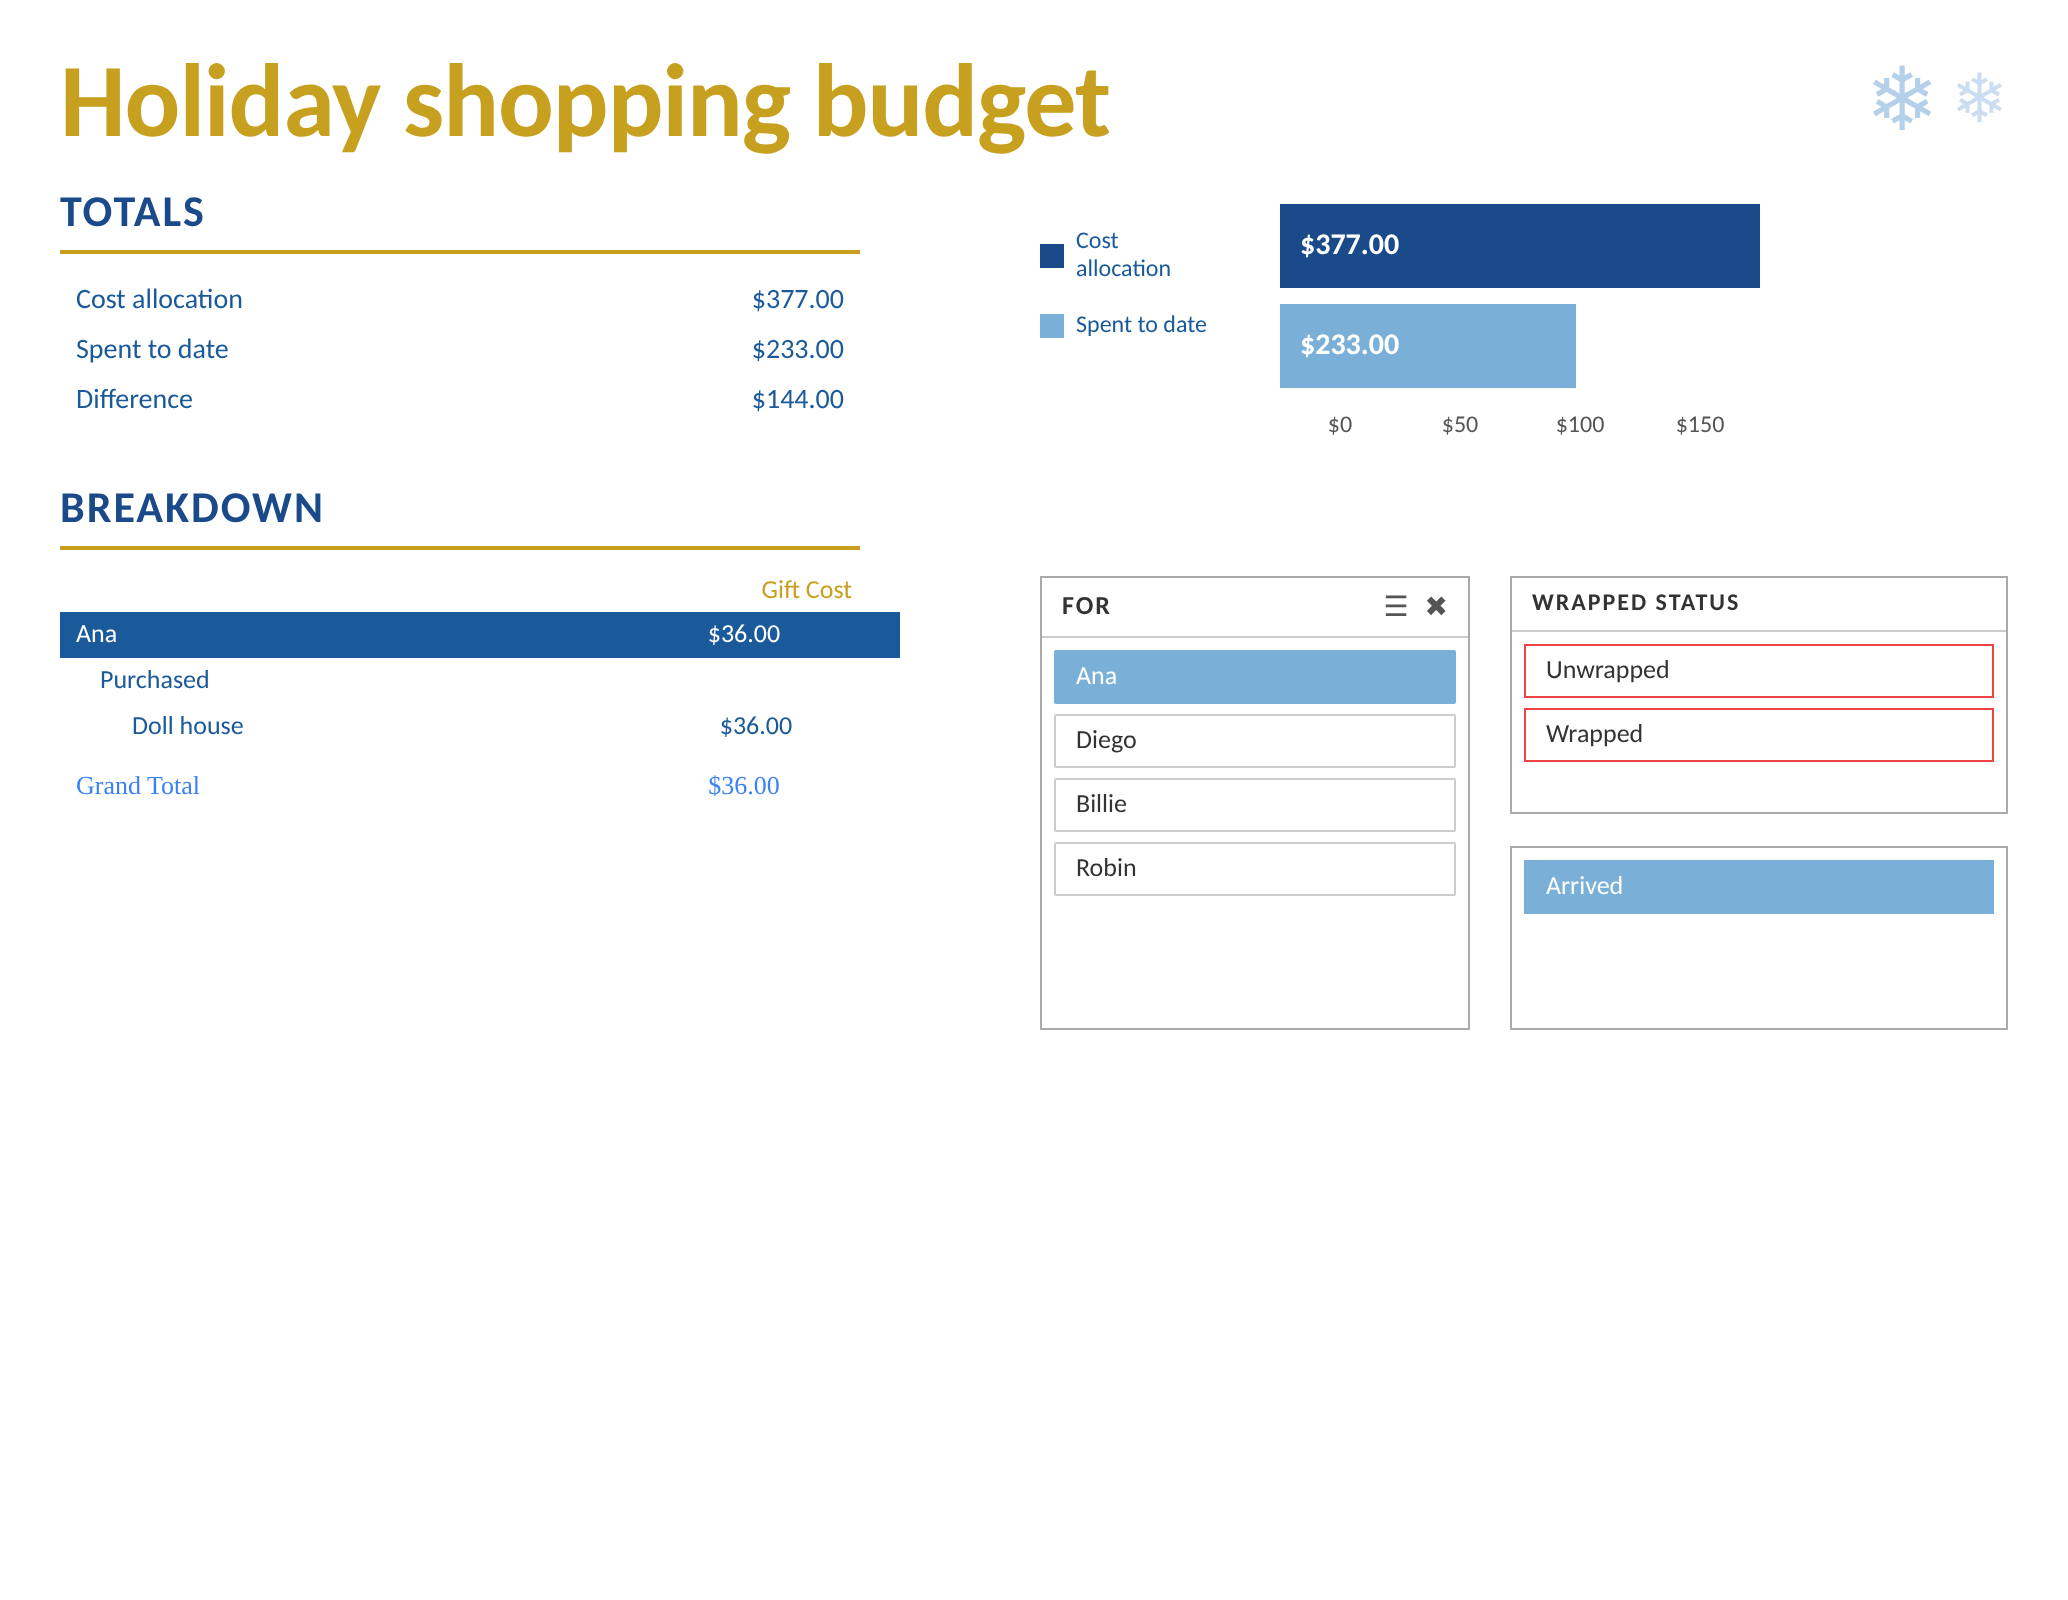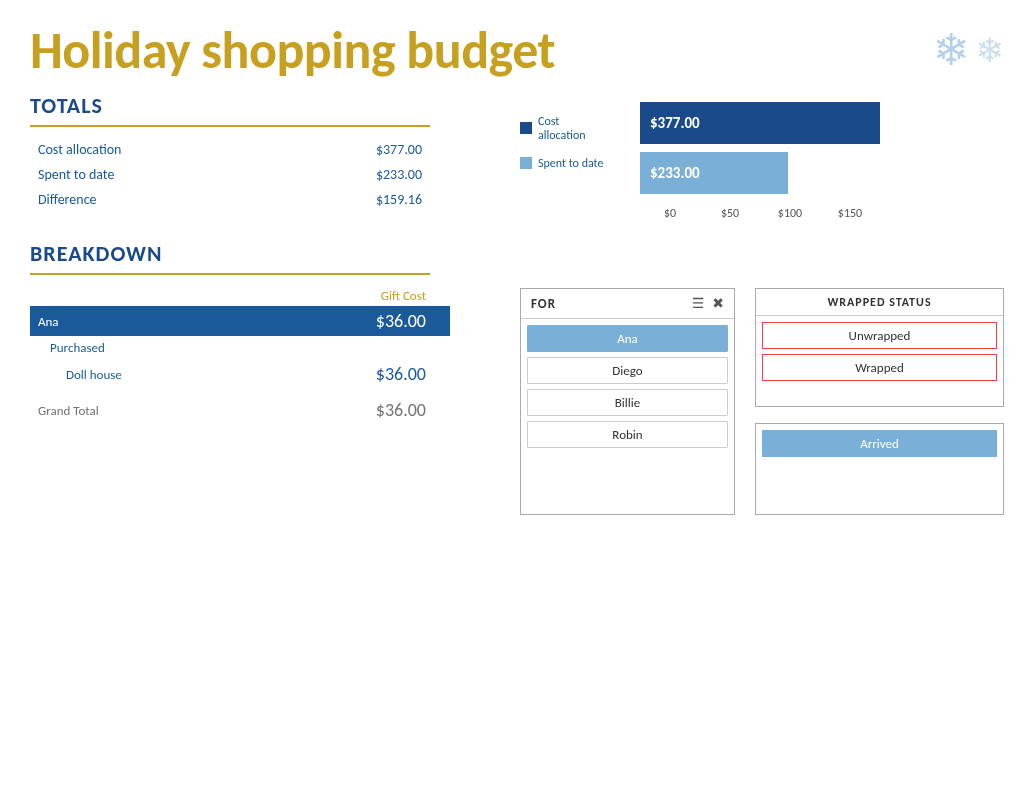--- a/index.html
+++ b/index.html
@@ -95,37 +95,38 @@
       font-size: 13px;
       padding: 3px 8px;
       padding-right: 24px;
     }
     .breakdown-table .row-name {
       color: #1a5a9a;
       font-size: 13px;
       padding: 4px 8px;
     }
     .breakdown-table .row-value {
-      text-align: right;
-      color: #1a5a9a;
-      font-size: 18px;
+      text-align: center;
+      color: #1a5a9a;
+      font-size: 13px;
       padding: 4px 24px 4px 8px;
     }
     .breakdown-table .highlighted-row td {
       background: #1a5a9a;
       color: #fff;
     }
     .breakdown-table .sub-row td {
       color: #1a5a9a;
       padding-left: 20px;
       margin-top: 10px;
     }
     .breakdown-table .grand-total-row td {
-      color: #737373;
+      color: #3b82f6;
       padding-top: 10px;
+      font-family: Liberation Serif, serif;
     }
 
     
     .right-col {
       flex: 1;
       display: flex;
       flex-direction: column;
       gap: 40px;
     }
 
@@ -188,21 +189,20 @@
       text-align: center;
       color: #555;
       font-size: 12px;
     }
 
     
     .lower-section {
       display: flex;
       gap: 20px;
       margin-top: 28px;
-      text-align: center;
     }
 
     
     .for-panel {
       border: 1px solid #aaa;
       width: 215px;
       background: #fff;
       flex-shrink: 0;
     }
     .for-panel-header {
@@ -313,21 +313,21 @@
           <tr>
             <td>Cost allocation</td>
             <td>$377.00</td>
           </tr>
           <tr>
             <td>Spent to date</td>
             <td>$233.00</td>
           </tr>
           <tr>
             <td>Difference</td>
-            <td>$159.16</td>
+            <td>$144.00</td>
           </tr>
         </tbody>
       </table>
     </div>
 
     <div class="breakdown-section">
       <div class="section-title">BREAKDOWN</div>
       <div class="divider"></div>
       <table class="breakdown-table">
         <thead>

